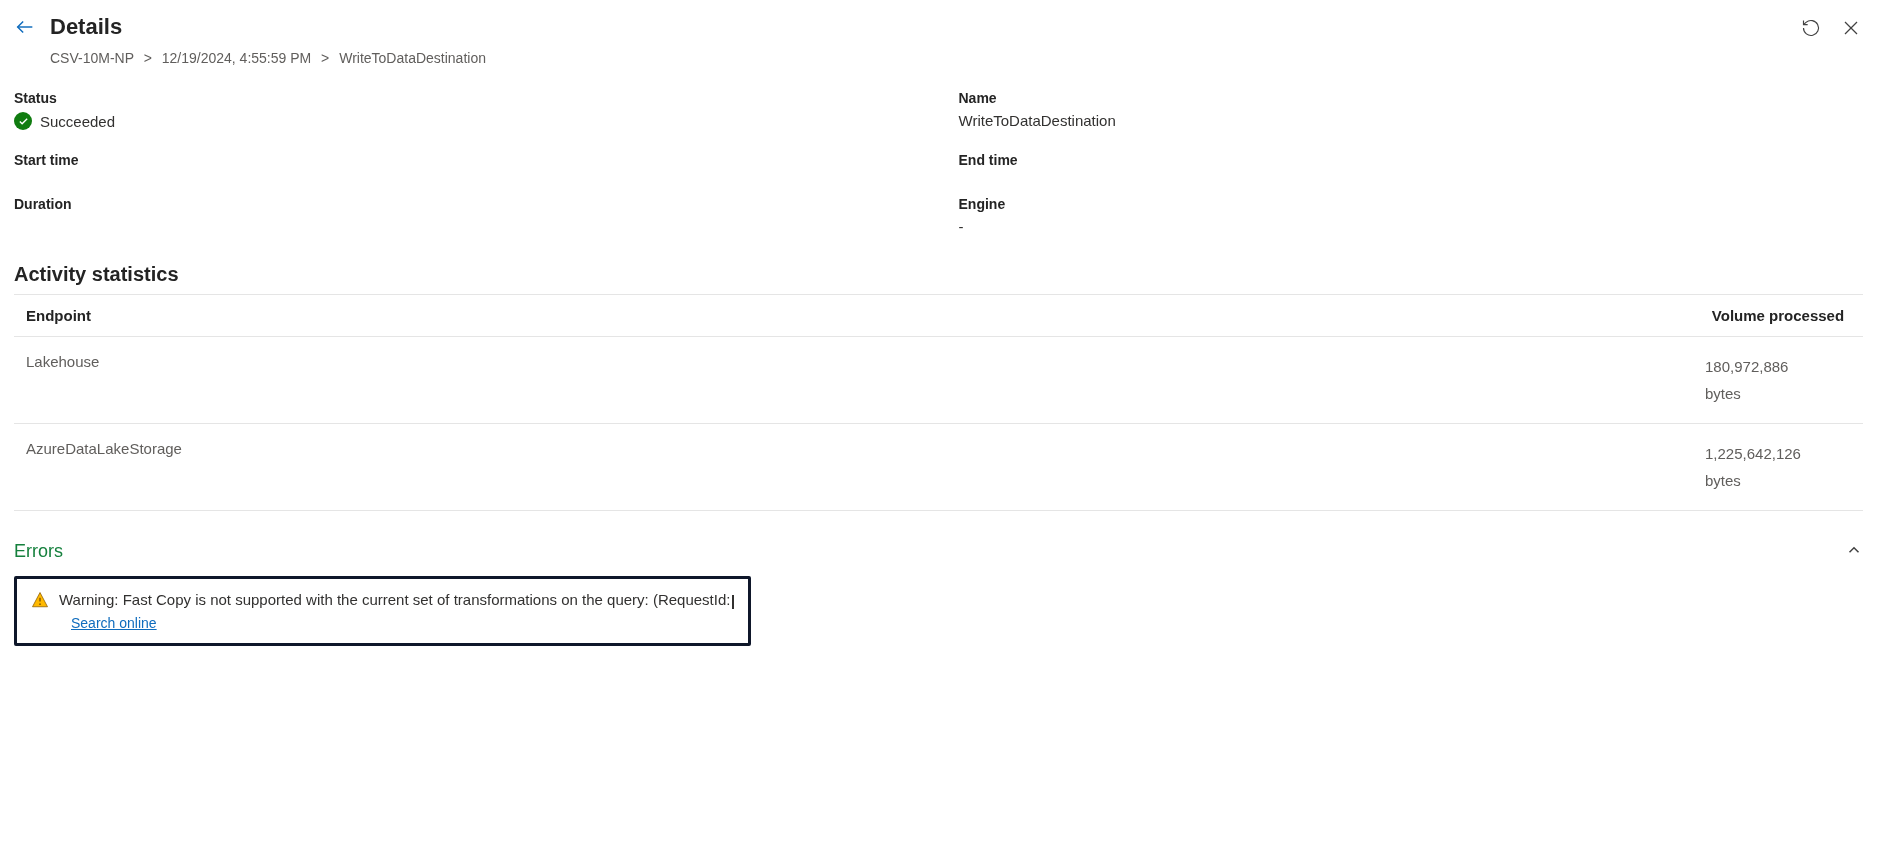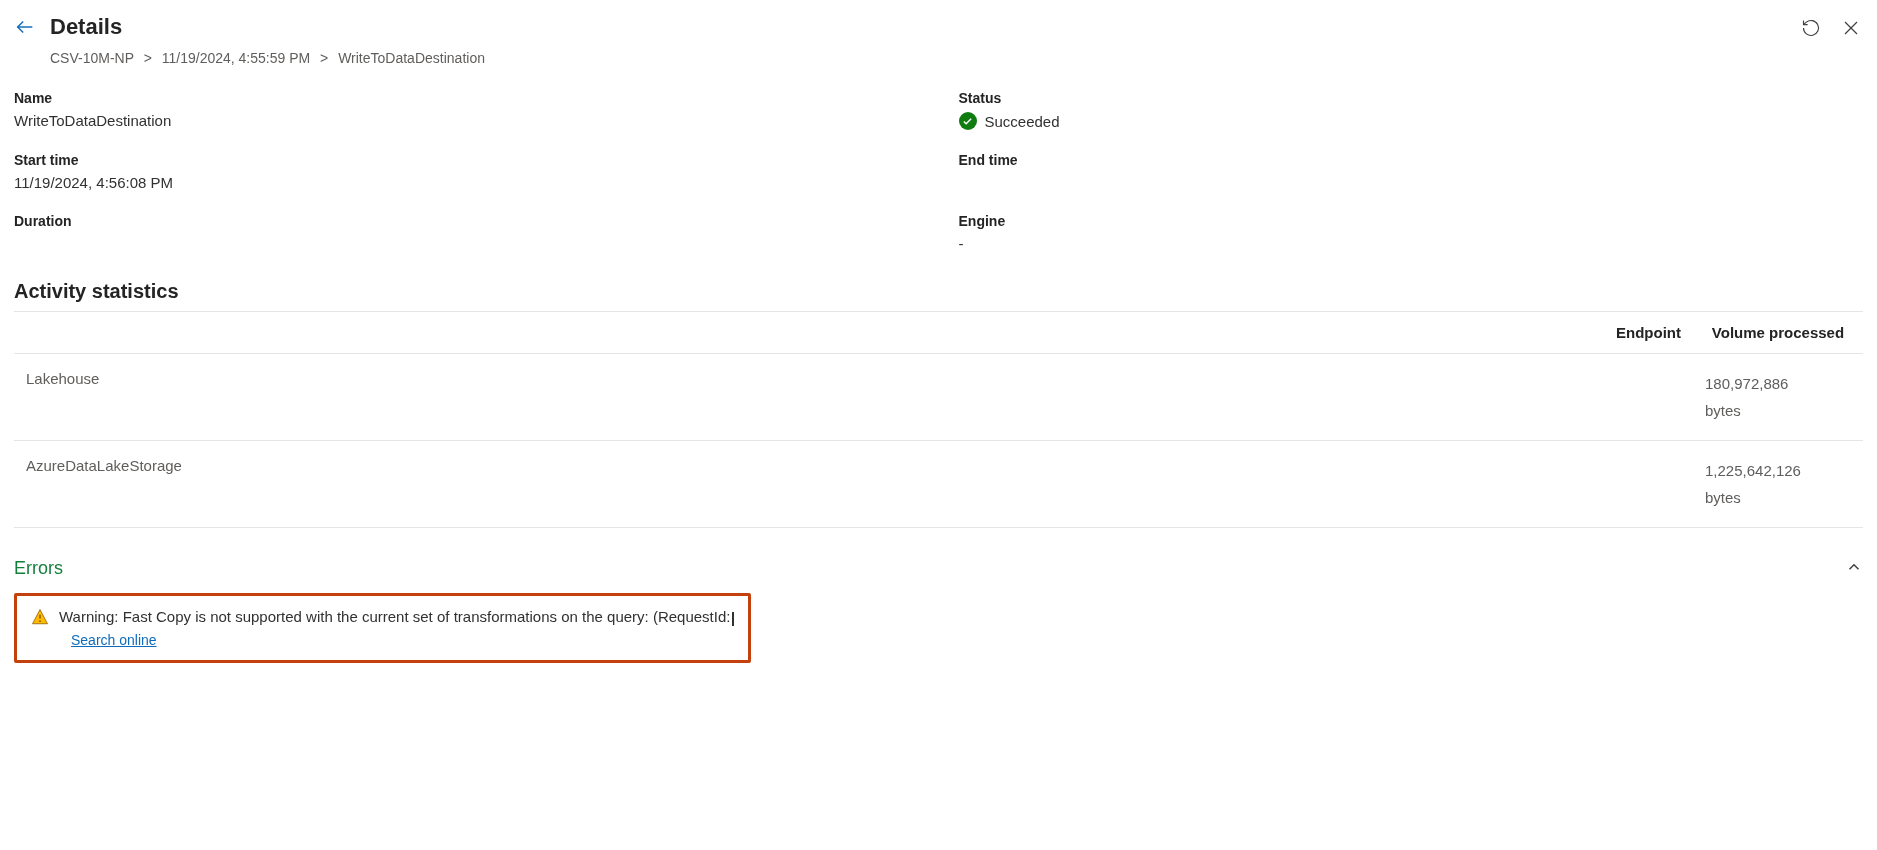--- a/index.html
+++ b/index.html
@@ -102,21 +102,21 @@
       font-weight: 600;
       margin-bottom: 8px;
       color: #242424;
     }
     table.stats {
       width: 100%;
       border-collapse: collapse;
       margin-bottom: 30px;
     }
     table.stats thead th {
-      text-align: right;
+      text-align: left;
       font-size: 15px;
       font-weight: 600;
       padding: 12px 12px;
       border-top: 1px solid #e5e5e5;
       border-bottom: 1px solid #e5e5e5;
       color: #242424;
     }
     table.stats thead th:last-child {
       text-align: center;
       width: 170px;
@@ -144,21 +144,21 @@
     .errors-title {
       font-size: 18px;
       font-weight: 400;
       color: #15803d;
     }
     .chevron-up {
       cursor: pointer;
       color: #424242;
     }
     .error-box {
-      border: 3px solid #c2410c;
+      border: 3px solid #0f172a;
       border-radius: 2px;
       padding: 12px 14px 12px 14px;
       display: inline-flex;
       flex-direction: column;
       gap: 6px;
       max-width: 830px;
     }
     .error-line {
       display: flex;
       align-items: center;
@@ -214,44 +214,43 @@
         <line x1="4" y1="4" x2="20" y2="20"></line>
         <line x1="20" y1="4" x2="4" y2="20"></line>
       </svg>
     </span>
   </div>
 </div>
 
 <div class="breadcrumb">
   <span>CSV-10M-NP</span>
   <span class="sep">&gt;</span>
-  <span>11/19/2024, 4:55:59 PM</span>
+  <span>12/19/2024, 4:55:59 PM</span>
   <span class="sep">&gt;</span>
   <span>WriteToDataDestination</span>
 </div>
 
 <div class="details-grid">
-  <div>
-    <div class="field-label">Name</div>
-    <div class="field-value">WriteToDataDestination</div>
-  </div>
   <div>
     <div class="field-label">Status</div>
     <div class="field-value status-wrap">
       <span class="status-icon-circle">
         <svg viewBox="0 0 24 24">
             <path d="M20 6L9 17l-5-5" fill="none" stroke="#ffffff" stroke-width="3"></path>
           </svg>
       </span>
       <span>Succeeded</span>
     </div>
   </div>
   <div>
+    <div class="field-label">Name</div>
+    <div class="field-value">WriteToDataDestination</div>
+  </div>
+  <div>
     <div class="field-label">Start time</div>
-    <div class="field-value">11/19/2024, 4:56:08 PM</div>
   </div>
   <div>
     <div class="field-label">End time</div>
   </div>
   <div>
     <div class="field-label">Duration</div>
   </div>
   <div>
     <div class="field-label">Engine</div>
     <div class="field-value">-</div>

